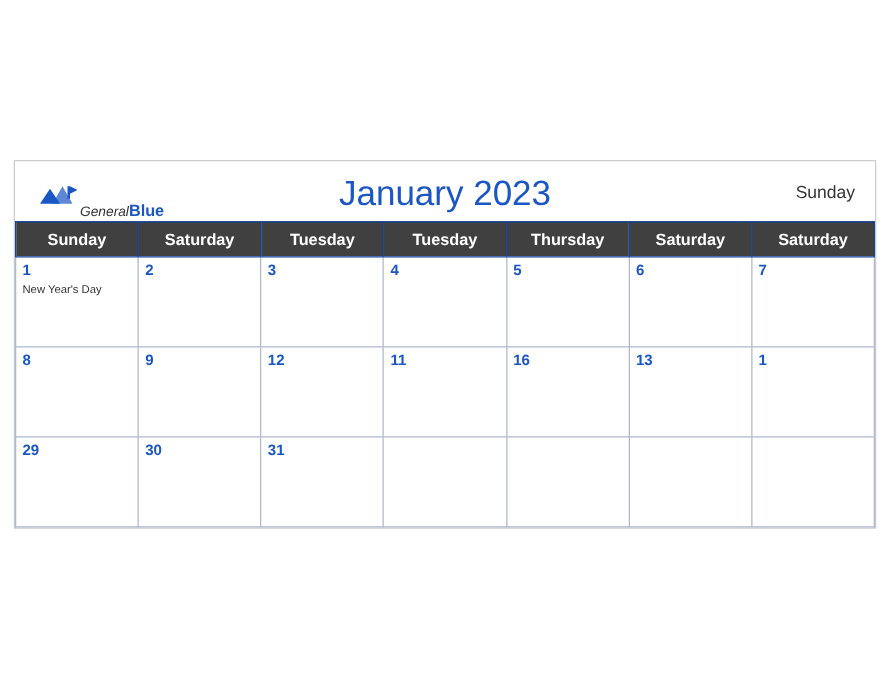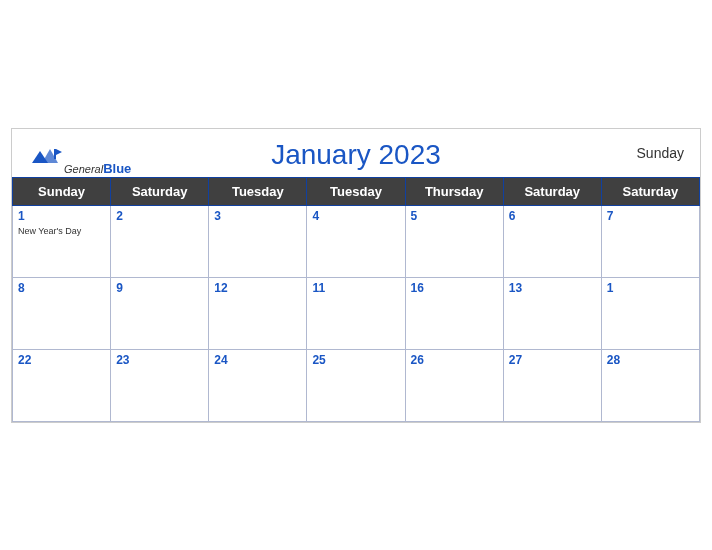--- a/index.html
+++ b/index.html
@@ -178,36 +178,28 @@
           </td>
           <td>
             <span class="day-number">13</span>
           </td>
           <td>
             <span class="day-number">1</span>
           </td>
         </tr>
         <tr>
           <td>
-            <span class="day-number">22</span>
-          </td>
-          <td>
-            <span class="day-number">23</span>
-          </td>
-          <td>
-            <span class="day-number">24</span>
-          </td>
-          <td>
-            <span class="day-number">25</span>
-          </td>
-          <td>
-            <span class="day-number">26</span>
-          </td>
-          <td>
-            <span class="day-number">27</span>
-          </td>
-          <td>
-            <span class="day-number">28</span>
-          </td>
+            <span class="day-number">29</span>
+          </td>
+          <td>
+            <span class="day-number">30</span>
+          </td>
+          <td>
+            <span class="day-number">31</span>
+          </td>
+          <td class="empty-cell"></td>
+          <td class="empty-cell"></td>
+          <td class="empty-cell"></td>
+          <td class="empty-cell"></td>
         </tr>
       </tbody>
   </table>
 </div>
 
 </body></html>

